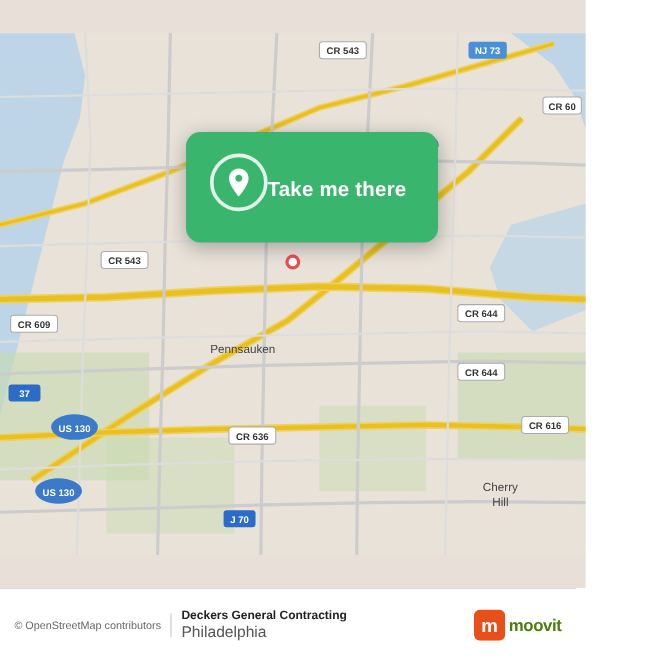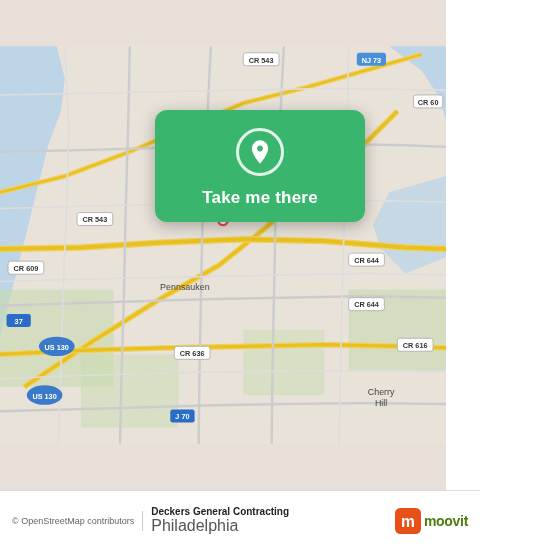--- a/index.html
+++ b/index.html
@@ -5,21 +5,21 @@
     * { margin: 0; padding: 0; box-sizing: border-box; }
     body {
       width: 550px;
       height: 550px;
       overflow: hidden;
       font-family: Arial, sans-serif;
       position: relative;
     }
 
     #map-container {
-      width: 446px;
+      width: 488px;
       height: 490px;
       position: relative;
       overflow: hidden;
       background-color: #e8e0d8;
     }
 
     
     #map-svg {
       width: 100%;
       height: 100%;
@@ -29,21 +29,21 @@
 
     
     #popup-card {
       position: absolute;
       top: 110px;
       left: 155px;
       width: 210px;
       background: #3ab56e;
       border-radius: 12px;
       display: flex;
-      flex-direction: column;
+      flex-direction: row;
       align-items: center;
       padding: 18px 20px 14px;
       box-shadow: 0 4px 16px rgba(0,0,0,0.28);
       cursor: pointer;
       z-index: 10;
     }
 
     #popup-card .location-icon-wrap {
       width: 48px;
       height: 48px;
@@ -97,21 +97,21 @@
       flex: 1;
     }
 
     #bottom-bar .place-name {
       font-size: 10px;
       font-weight: 600;
       color: #222;
     }
 
     #bottom-bar .place-location {
-      font-size: 16px;
+      font-size: 13px;
       color: #555;
     }
 
     #bottom-bar .moovit-logo {
       display: flex;
       align-items: center;
       gap: 3px;
       margin-left: auto;
     }
 

